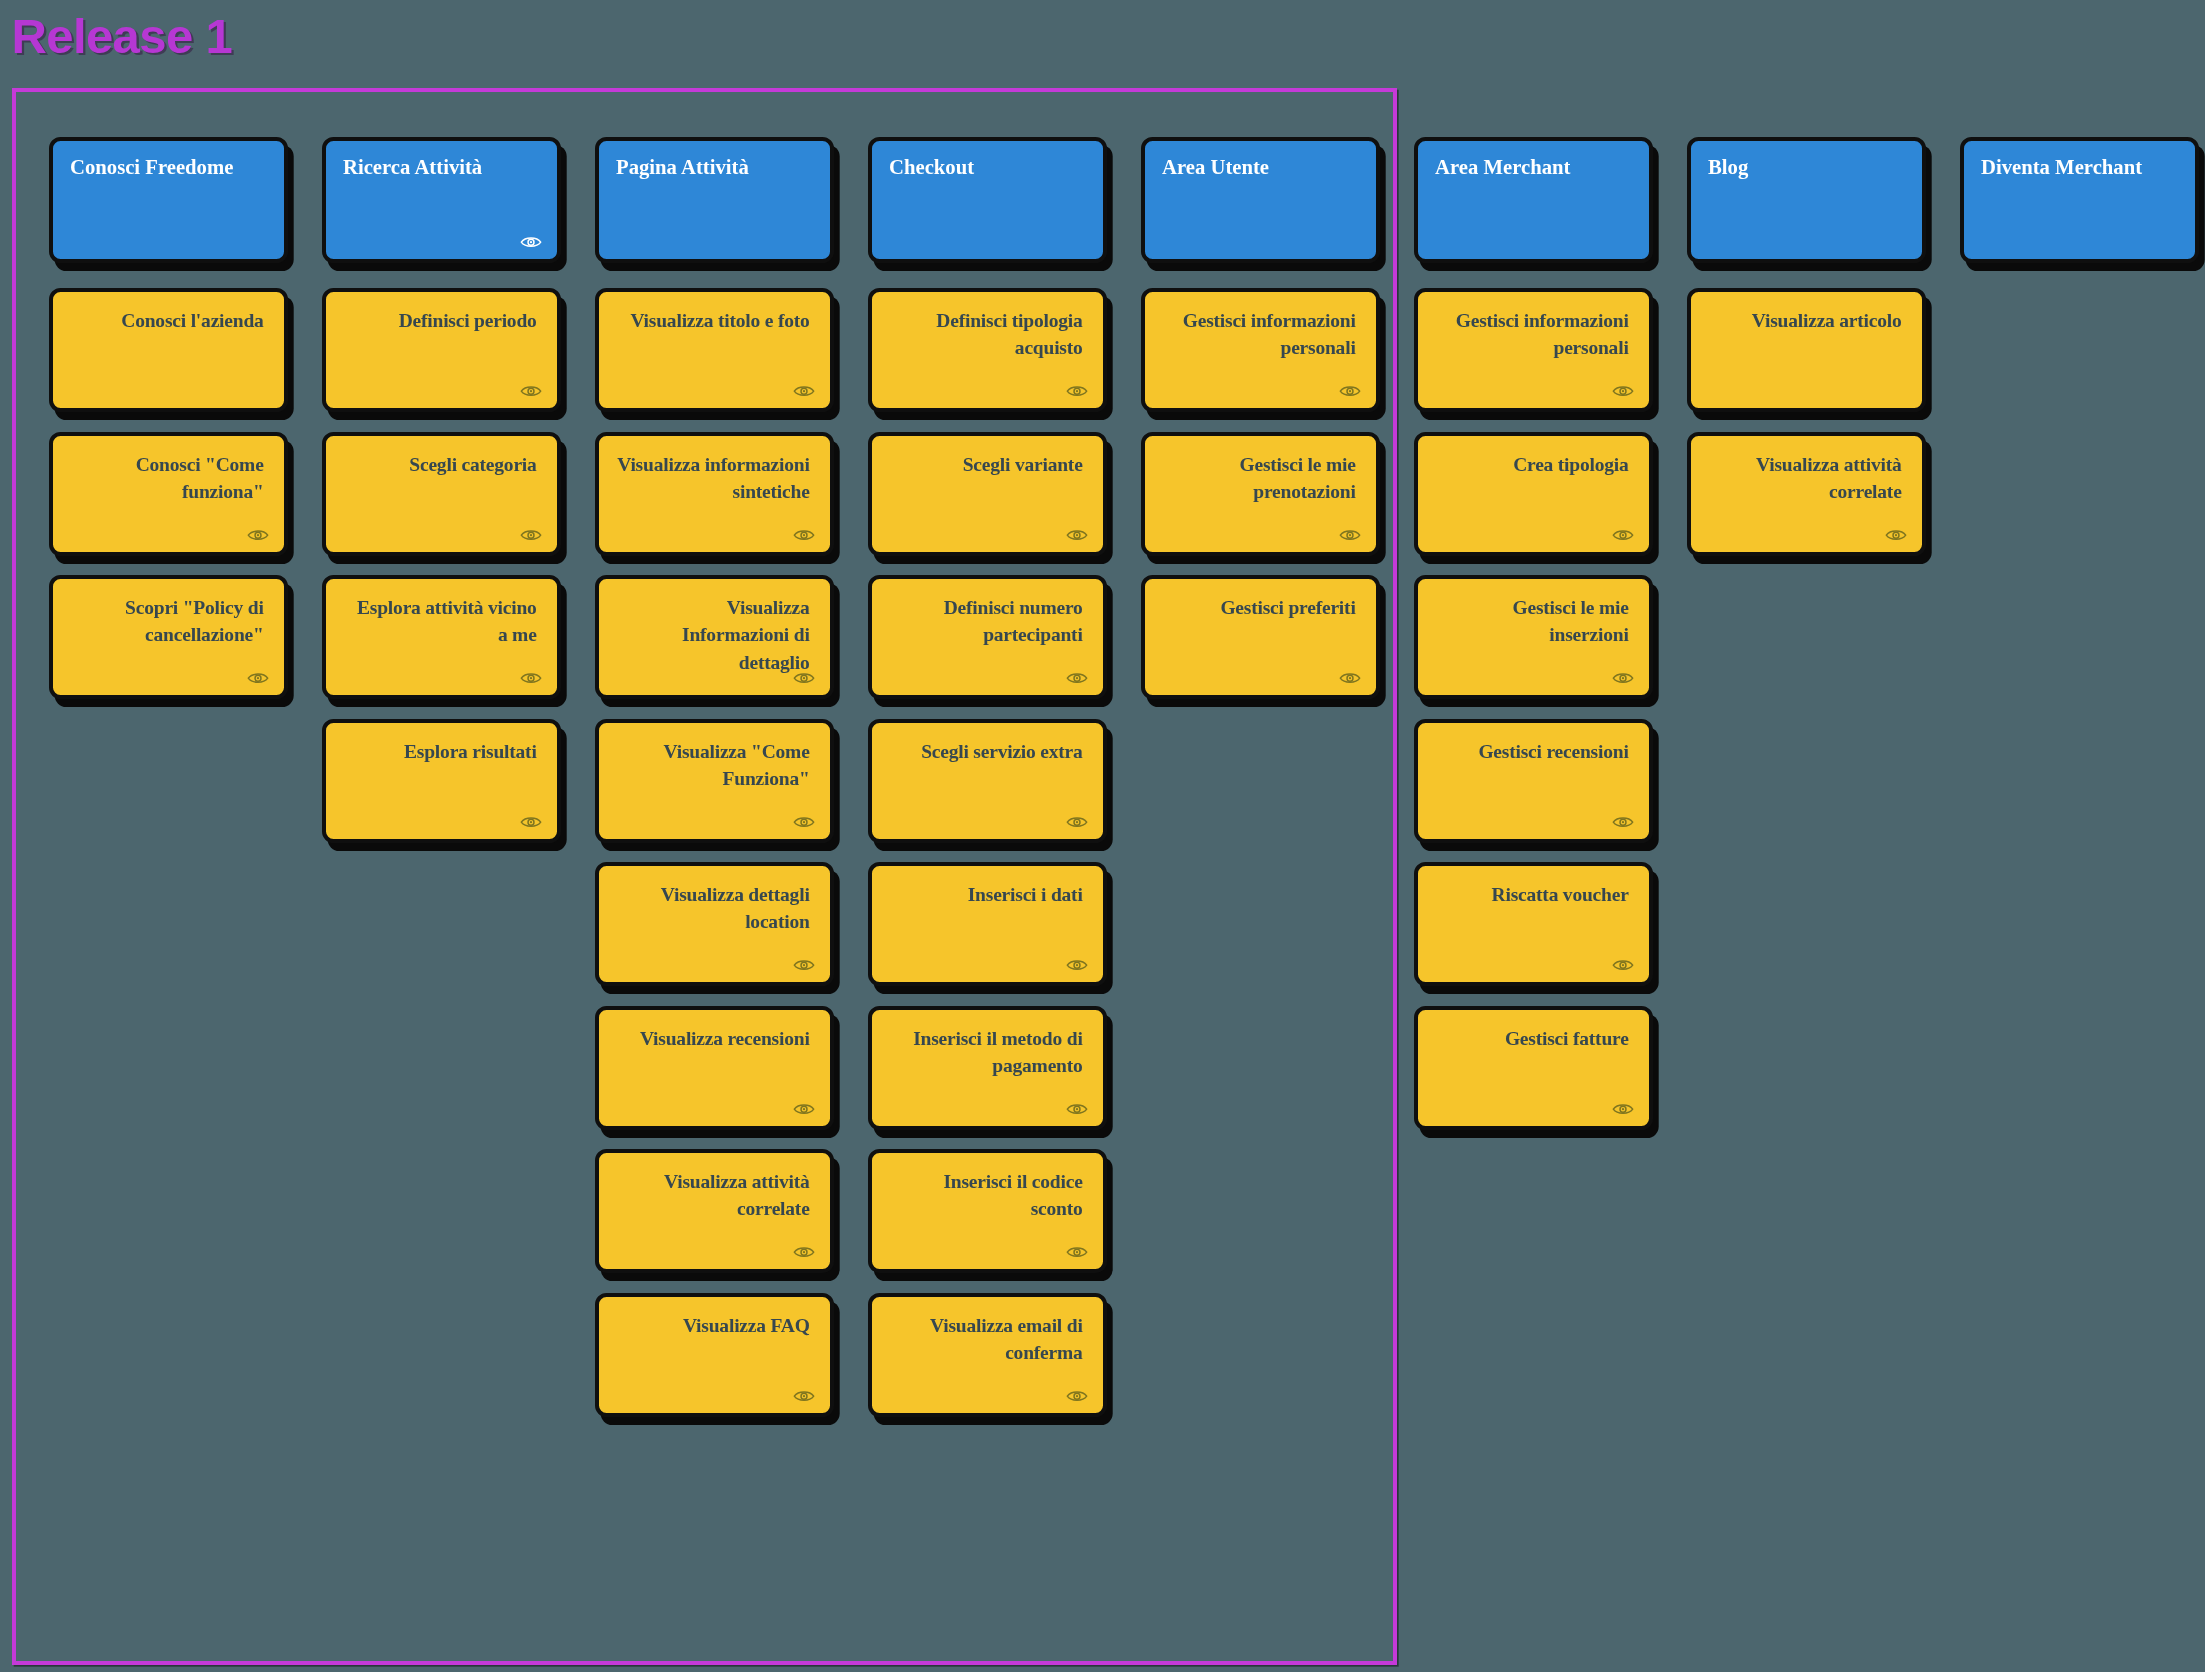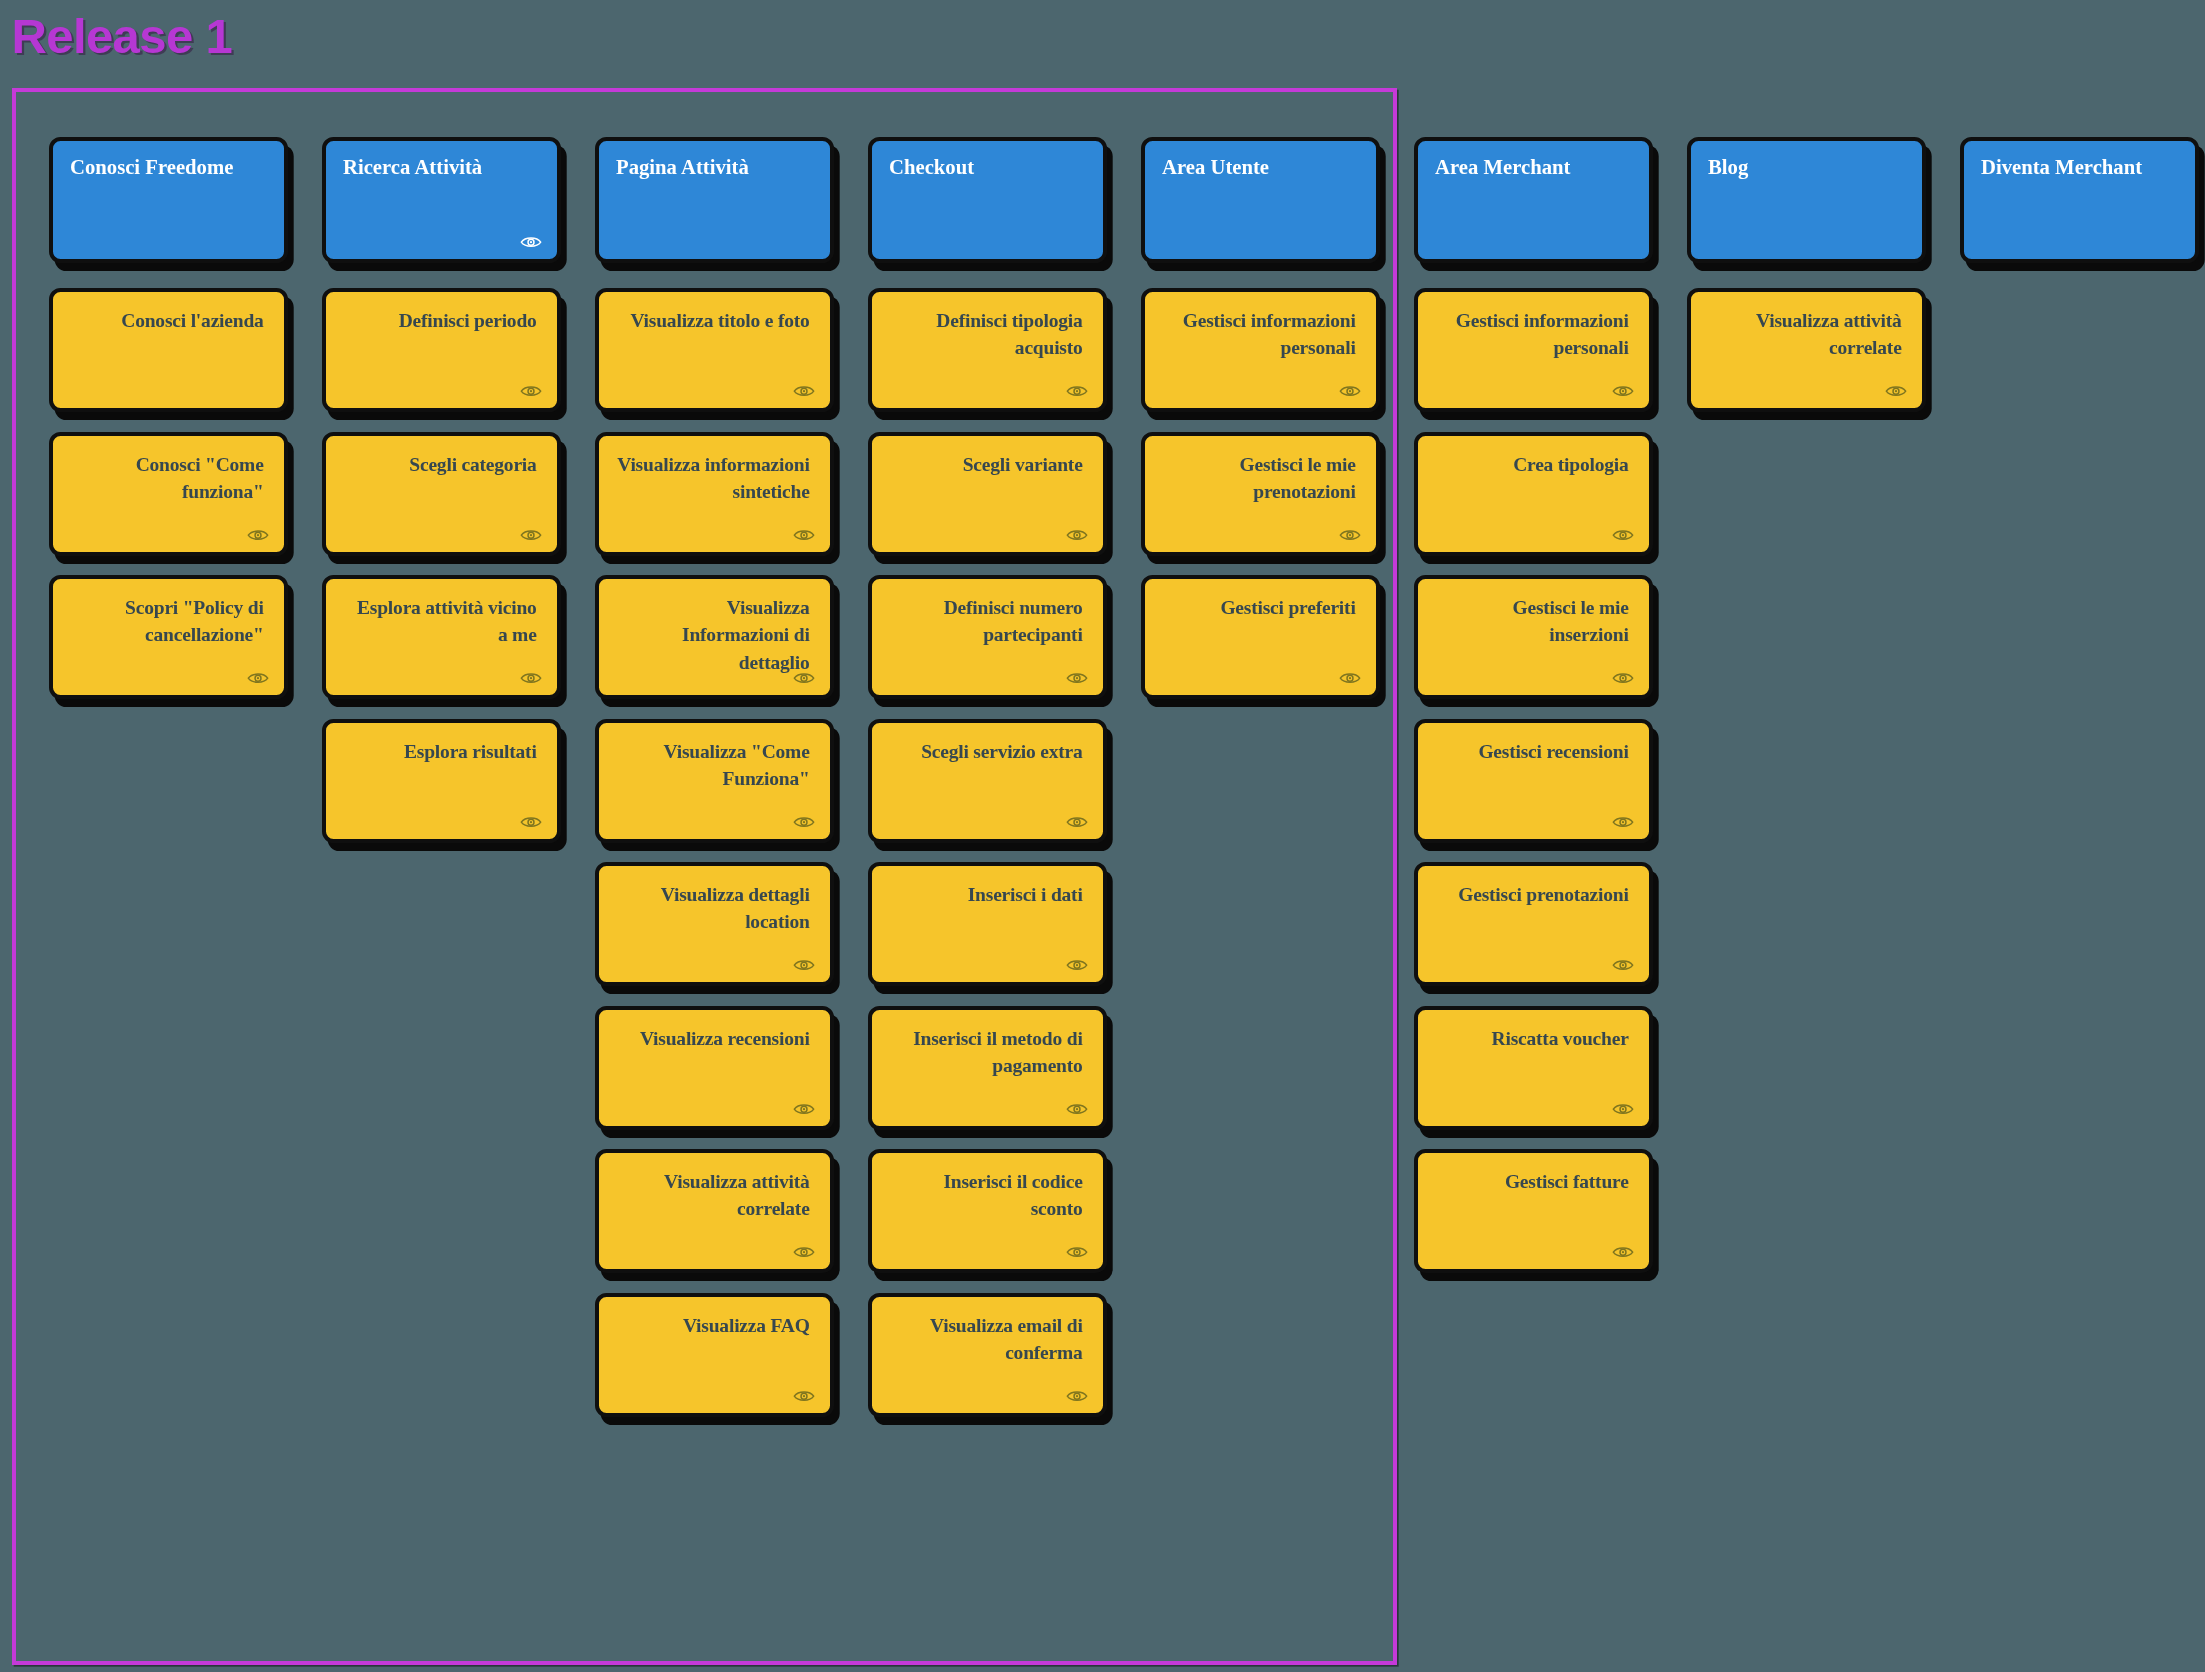--- a/index.html
+++ b/index.html
@@ -427,30 +427,20 @@
         <span class="card-label">Gestisci recensioni</span>
         <span class="eye">
           <svg width="22" height="14.4" viewBox="0 0 34 22" aria-hidden="true">
             <path d="M2 11 C 8 2.5, 26 2.5, 32 11 C 26 19.5, 8 19.5, 2 11 Z" fill="none" stroke="currentColor" stroke-width="2.3" stroke-linejoin="round"></path>
             <circle cx="17" cy="11" r="4.6" fill="none" stroke="currentColor" stroke-width="2.3"></circle>
             <circle cx="17" cy="11" r="1.7" fill="currentColor"></circle>
           </svg>
         </span>
       </div>
       <div class="card story-card">
-        <span class="card-label">Gestisci prenotazioni</span>
-        <span class="eye">
-          <svg width="22" height="14.4" viewBox="0 0 34 22" aria-hidden="true">
-            <path d="M2 11 C 8 2.5, 26 2.5, 32 11 C 26 19.5, 8 19.5, 2 11 Z" fill="none" stroke="currentColor" stroke-width="2.3" stroke-linejoin="round"></path>
-            <circle cx="17" cy="11" r="4.6" fill="none" stroke="currentColor" stroke-width="2.3"></circle>
-            <circle cx="17" cy="11" r="1.7" fill="currentColor"></circle>
-          </svg>
-        </span>
-      </div>
-      <div class="card story-card">
         <span class="card-label">Riscatta voucher</span>
         <span class="eye">
           <svg width="22" height="14.4" viewBox="0 0 34 22" aria-hidden="true">
             <path d="M2 11 C 8 2.5, 26 2.5, 32 11 C 26 19.5, 8 19.5, 2 11 Z" fill="none" stroke="currentColor" stroke-width="2.3" stroke-linejoin="round"></path>
             <circle cx="17" cy="11" r="4.6" fill="none" stroke="currentColor" stroke-width="2.3"></circle>
             <circle cx="17" cy="11" r="1.7" fill="currentColor"></circle>
           </svg>
         </span>
       </div>
       <div class="card story-card">
@@ -460,20 +450,23 @@
             <path d="M2 11 C 8 2.5, 26 2.5, 32 11 C 26 19.5, 8 19.5, 2 11 Z" fill="none" stroke="currentColor" stroke-width="2.3" stroke-linejoin="round"></path>
             <circle cx="17" cy="11" r="4.6" fill="none" stroke="currentColor" stroke-width="2.3"></circle>
             <circle cx="17" cy="11" r="1.7" fill="currentColor"></circle>
           </svg>
         </span>
       </div>
     </div>
     <div class="column">
       <div class="card header-card">
         <span class="card-label">Blog</span>
+      </div>
+      <div class="card story-card">
+        <span class="card-label">Visualizza articolo</span>
       </div>
       <div class="card story-card">
         <span class="card-label">Visualizza attività correlate</span>
         <span class="eye">
           <svg width="22" height="14.4" viewBox="0 0 34 22" aria-hidden="true">
             <path d="M2 11 C 8 2.5, 26 2.5, 32 11 C 26 19.5, 8 19.5, 2 11 Z" fill="none" stroke="currentColor" stroke-width="2.3" stroke-linejoin="round"></path>
             <circle cx="17" cy="11" r="4.6" fill="none" stroke="currentColor" stroke-width="2.3"></circle>
             <circle cx="17" cy="11" r="1.7" fill="currentColor"></circle>
           </svg>
         </span>

